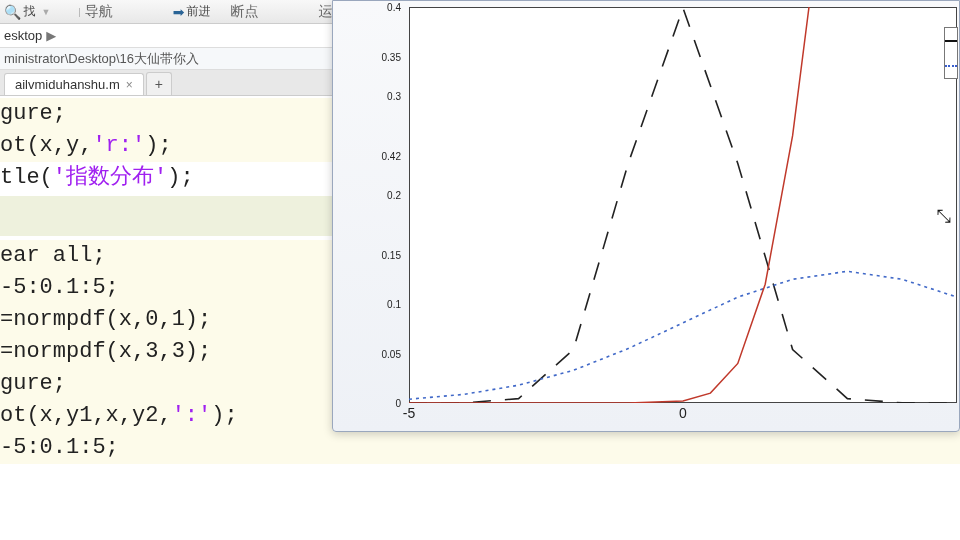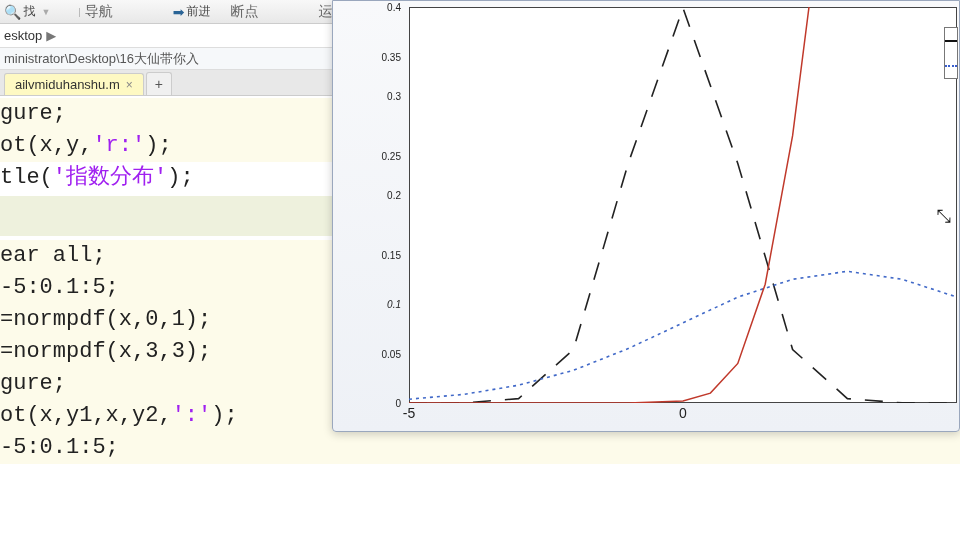--- a/index.html
+++ b/index.html
@@ -59,21 +59,21 @@
     .tabbar {
       height: 26px;
       background: #e8e8e8;
       border-bottom: 1px solid #ccc;
       display: flex;
       align-items: flex-end;
       font-family: "Microsoft YaHei", sans-serif;
       padding-left: 4px;
     }
     .tab {
-      background: #fef9c3;
+      background: #ffffff;
       border: 1px solid #ccc;
       border-bottom: none;
       padding: 3px 10px 3px 10px;
       font-size: 13px;
       color: #333;
       display: flex;
       align-items: center;
       gap: 6px;
       border-radius: 3px 3px 0 0;
     }
@@ -235,24 +235,24 @@
       <div class="code-line"><span>ot(x,y1,x,y2,</span><span class="str">':'</span><span>);</span></div>
       <div class="code-line">-5:0.1:5;</div>
     </div>
   </div>
 </div>
 
 <div class="figure-window">
   <div class="yaxis">
       <div class="ytick" style="top: 396px;">0</div>
       <div class="ytick" style="top: 346.5px; text-align: center;">0.05</div>
-      <div class="ytick" style="top: 297px; font-style: italic;">0.1</div>
+      <div class="ytick" style="top: 297px;">0.1</div>
       <div class="ytick" style="top: 247.5px;">0.15</div>
       <div class="ytick" style="top: 188px;">0.2</div>
-      <div class="ytick" style="top: 148.5px;">0.25</div>
+      <div class="ytick" style="top: 148.5px;">0.42</div>
       <div class="ytick" style="top: 89px;">0.3</div>
       <div class="ytick" style="top: 49.5px;">0.35</div>
       <div class="ytick" style="top: 0px;">0.4</div>
     </div>
   <div class="plot-area">
     <svg class="svg-lines" width="548" height="396">
       <rect x="0.5" y="0.5" width="547" height="395" fill="none" stroke="#444" stroke-width="1"></rect>
       <g id="series-g">
           <path d="M0.0 396.0 L54.8 395.9 L109.6 391.6 L164.4 342.5 L219.2 156.4 L274.0 1.0 L328.8 156.4 L383.6 342.5 L438.4 391.6 L493.2 395.9 L548.0 396.0 " fill="none" stroke="#222" stroke-width="1.6" stroke-dasharray="18 14"></path>
           <path d="M0.0 392.2 L54.8 387.4 L109.6 378.2 L164.4 363.3 L219.2 341.6 L274.0 315.8 L328.8 290.1 L383.6 272.3 L438.4 264.3 L493.2 272.3 L548.0 290.1 " fill="none" stroke="#4169c8" stroke-width="1.6" stroke-dasharray="3 4"></path>

